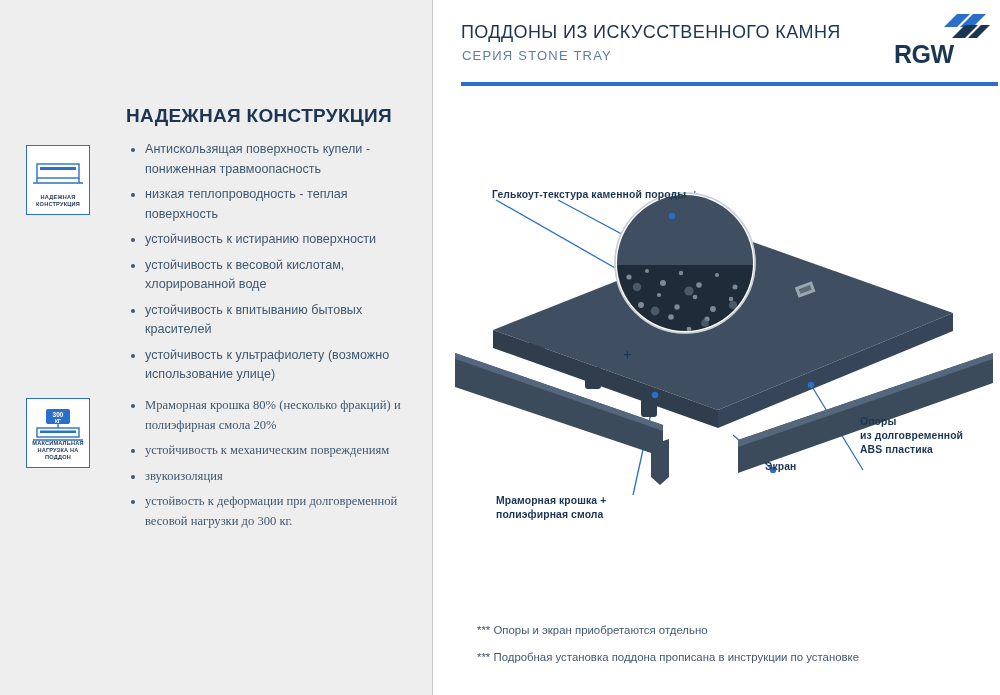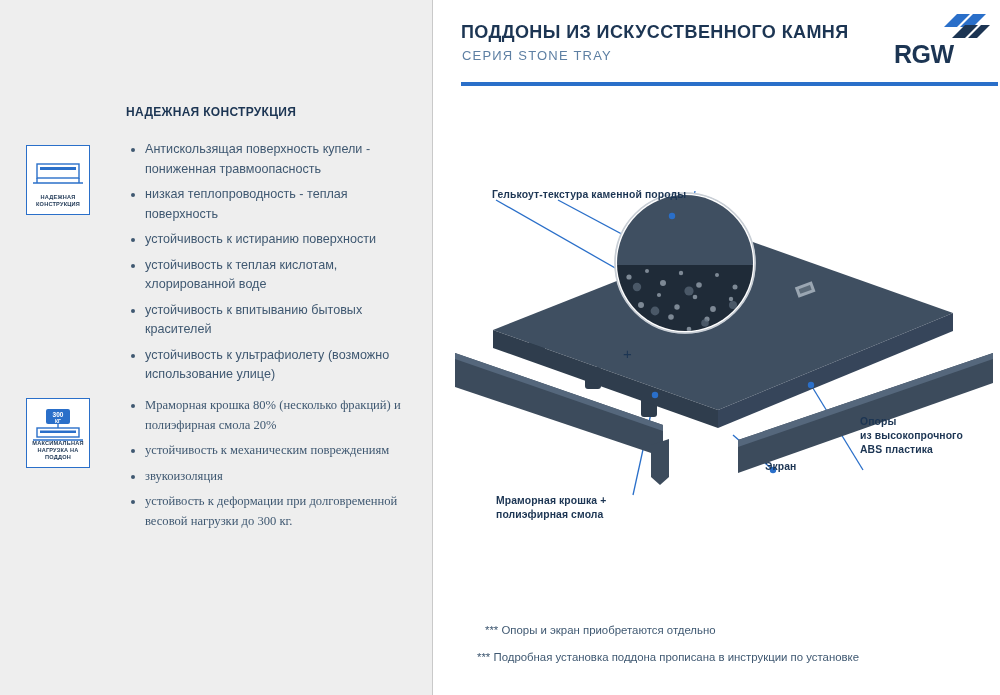--- a/index.html
+++ b/index.html
@@ -35,21 +35,21 @@
     width: 1px;
     height: 695px;
     background: #c9c9c9;
   }
   
   .header-title {
     position: absolute;
     left: 461px;
     top: 22px;
     font-size: 18px;
-    font-weight: bold;
+    font-weight: normal;
     color: #1c3553;
     letter-spacing: 0.4px;
   }
   .header-sub {
     position: absolute;
     left: 462px;
     top: 48px;
     font-size: 13px;
     color: #5d7fa3;
     letter-spacing: 1.2px;
@@ -84,21 +84,21 @@
     right: 0;
     top: 0;
     width: 46px;
     height: 24px;
   }
   
   .section-title {
     position: absolute;
     left: 126px;
     top: 105px;
-    font-size: 12px;
+    font-size: 19px;
     font-weight: bold;
     color: #1c3553;
     letter-spacing: 0.3px;
   }
   .bullet-list {
     position: absolute;
     margin: 0;
     padding: 0;
     list-style: none;
   }
@@ -171,21 +171,21 @@
   .lbl-gelcoat { left: 492px; top: 188px; text-align: center; }
   .lbl-marble { left: 496px; top: 494px; }
   .lbl-ekran  { left: 765px; top: 460px; }
   .lbl-opory  { left: 860px; top: 415px; }
 
   .footnote {
     position: absolute;
     font-size: 11.4px;
     color: #3f5871;
   }
-  .fn1 { left: 477px; top: 624px; margin-left: 8px; }
+  .fn1 { left: 477px; top: 624px; }
   .fn2 { left: 477px; top: 651px; }
 </style>
 </head>
 <body>
 
 <div class="page">
 
   <div class="left-panel"></div>
   <div class="left-divider"></div>
 
@@ -232,21 +232,21 @@
     <div class="icon-cap">
       <div>МАКСИМАЛЬНАЯ</div>
       <div>НАГРУЗКА НА ПОДДОН</div>
     </div>
   </div>
 
   <ul class="bullet-list list-1">
     <li>Антискользящая поверхность купели - пониженная травмоопасность</li>
     <li>низкая теплопроводность - теплая поверхность</li>
     <li>устойчивость к истиранию поверхности</li>
-    <li>устойчивость к теплая кислотам, хлорированной воде</li>
+    <li>устойчивость к весовой кислотам, хлорированной воде</li>
     <li>устойчивость к впитыванию бытовых красителей</li>
     <li>устойчивость к ультрафиолету (возможно использование улице)</li>
   </ul>
 
   <ul class="bullet-list list-2">
     <li>Мраморная крошка 80% (несколько фракций) и полиэфирная смола 20%</li>
     <li>устойчивость к механическим повреждениям</li>
     <li>звукоизоляция</li>
     <li>устойвость к деформации при долговременной весовой нагрузки до 300 кг.</li>
   </ul>
@@ -345,20 +345,20 @@
 
   <div class="callout-label lbl-marble">
     <div>Мраморная крошка +</div>
     <div>полиэфирная смола</div>
   </div>
 
   <div class="callout-label lbl-ekran">Экран</div>
 
   <div class="callout-label lbl-opory">
     <div>Опоры</div>
-    <div>из высокопрочного</div>
+    <div>из долговременной</div>
     <div>ABS пластика</div>
   </div>
 
   <div class="footnote fn1">*** Опоры и экран приобретаются отдельно</div>
   <div class="footnote fn2">*** Подробная установка поддона прописана в инструкции по установке</div>
 
 </div>
 
 </body></html>

